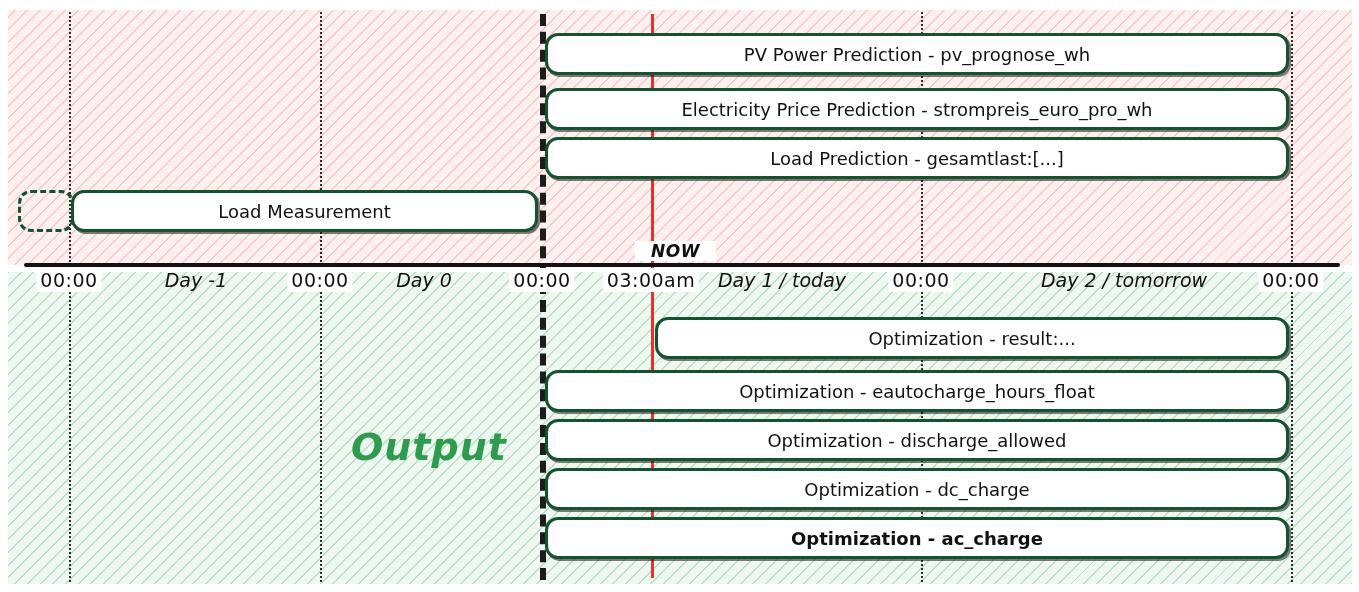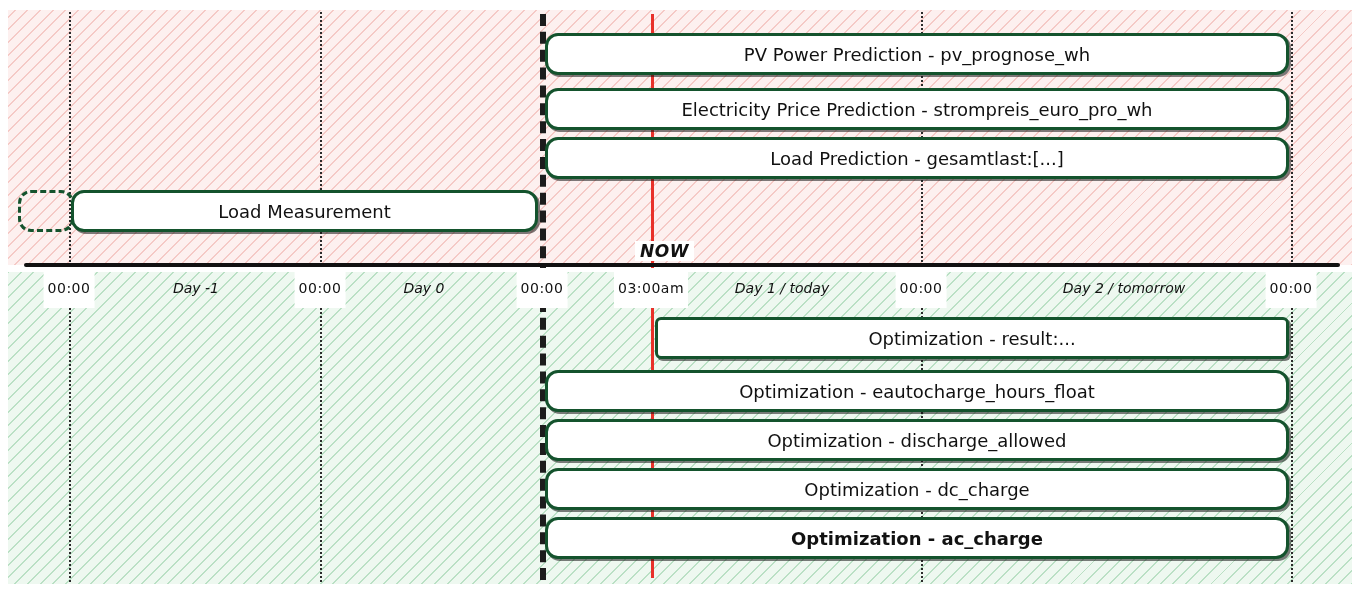--- a/index.html
+++ b/index.html
@@ -69,39 +69,39 @@
     background: #111;
     border-radius: 2px;
     z-index: 6;
   }
 
   
   .axis-label {
     position: absolute;
     z-index: 7;
     font-family: "DejaVu Sans", sans-serif;
-    font-size: 14px;
+    font-size: 19px;
     color: #111;
     white-space: nowrap;
     background: #ffffff;
-    padding: 8px 4px;
+    padding: 0 4px;
     line-height: 24px;
   }
   .axis-label.tick { font-weight: 400; letter-spacing: 0.5px; }
   .axis-label.day  { font-style: italic; }
 
   .now-label {
     position: absolute;
     z-index: 7;
     font-size: 17px;
     font-style: italic;
     font-weight: 600;
     color: #111;
     background: #ffffff;
-    padding: 0 5px;
+    padding: 0 16px;
     white-space: nowrap;
     letter-spacing: 0.5px;
   }
 
   
   .section-caption {
     position: absolute;
     z-index: 5;
     font-size: 38px;
     font-style: italic;
@@ -162,27 +162,28 @@
       <div class="axis-label tick" style="left: 1291px; top: 268px; transform: translateX(-50%);">00:00</div>
       <div class="axis-label day" style="left: 196px; top: 268px; transform: translateX(-50%); background: transparent;">Day -1</div>
       <div class="axis-label day" style="left: 424px; top: 268px; transform: translateX(-50%); background: transparent;">Day 0</div>
       <div class="axis-label day" style="left: 782px; top: 268px; transform: translateX(-50%); background: transparent;">Day 1 / today</div>
       <div class="axis-label day" style="left: 1124px; top: 268px; transform: translateX(-50%); background: transparent;">Day 2 / tomorrow</div>
     </div>
 
   <div class="now-label" id="now-label" style="left: 635px; top: 241px;">NOW</div>
 
 
+  <div class="section-caption output">Output</div>
 
   <div id="bars">
       <div class="bar dashed" style="left: 18px; top: 190px; width: 56px; height: 42px;"></div>
       <div class="bar" style="left: 545px; top: 33px; width: 744px; height: 42px;">PV Power Prediction - pv_prognose_wh</div>
       <div class="bar" style="left: 545px; top: 88px; width: 744px; height: 42px;">Electricity Price Prediction - strompreis_euro_pro_wh</div>
       <div class="bar" style="left: 545px; top: 137px; width: 744px; height: 42px;">Load Prediction - gesamtlast:[...]</div>
       <div class="bar" style="left: 71px; top: 190px; width: 467px; height: 42px;">Load Measurement</div>
-      <div class="bar" style="left: 655px; top: 317px; width: 634px; height: 42px; border-radius: 6px;">Optimization - result:...</div>
+      <div class="bar" style="left: 655px; top: 317px; width: 634px; height: 42px;">Optimization - result:...</div>
       <div class="bar" style="left: 545px; top: 370px; width: 744px; height: 42px;">Optimization - eautocharge_hours_float</div>
       <div class="bar" style="left: 545px; top: 419px; width: 744px; height: 42px;">Optimization - discharge_allowed</div>
       <div class="bar" style="left: 545px; top: 468px; width: 744px; height: 42px;">Optimization - dc_charge</div>
       <div class="bar" style="left: 545px; top: 517px; width: 744px; height: 42px; font-weight: bold;">Optimization - ac_charge</div>
     </div>
 
 </div>
 
 </body></html>

